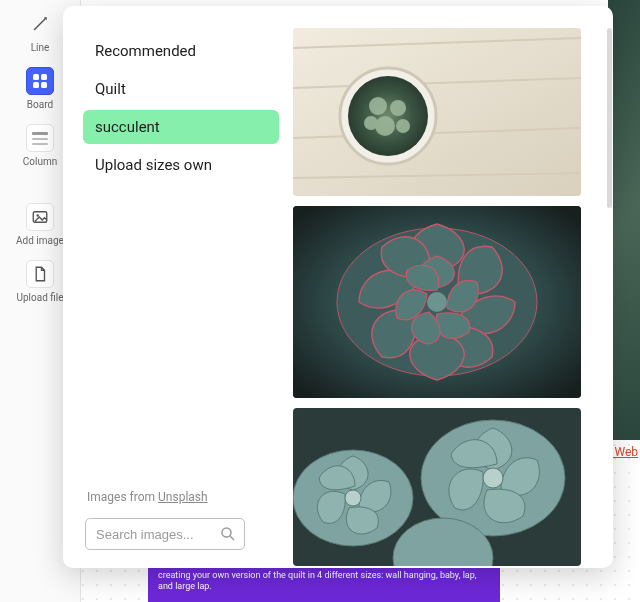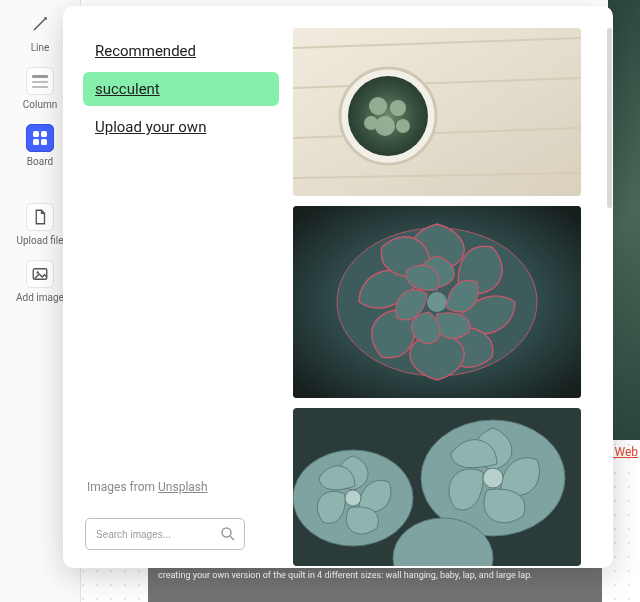--- a/index.html
+++ b/index.html
@@ -36,22 +36,22 @@
   .canvas-bg {
     position: absolute; left: 58px; top: 0; right: 0; bottom: 0;
     background: #fff;
   }
   .canvas-bg .dots {
     position: absolute; left: 0; top: 0; right: 0; bottom: 0;
     background-image: radial-gradient(#e8e8e8 1px, transparent 1px);
     background-size: 14px 14px; background-position: 4px 4px;
   }
   .card-green {
-    position: absolute; left: 90px; bottom: 0; width: 454px; height: 38px;
-    background: #737373; color: #fff; font-size: 9px; padding: 6px 10px;
+    position: absolute; left: 90px; bottom: 0; width: 352px; height: 38px;
+    background: #6d28d9; color: #fff; font-size: 9px; padding: 6px 10px;
     line-height: 1.2; border-radius: 4px 4px 0 0; overflow: hidden;
   }
   .bg-side-img {
     position: absolute; right: 0; top: 0; width: 32px; height: 440px;
     background: linear-gradient(135deg,#2b463d,#4a6858,#2b463d);
   }
   .bg-link {
     position: absolute; right: 0; top: 445px; font-size: 12px; color: #e0452b;
     text-decoration: underline; padding-right: 2px;
   }
@@ -62,34 +62,34 @@
     background: #fff; border-radius: 10px;
     box-shadow: 0 8px 30px rgba(0,0,0,0.18);
     display: flex; overflow: hidden; z-index: 20;
   }
   .modal-left {
     width: 230px; padding: 28px 14px 18px 20px; display: flex; flex-direction: column;
   }
   .cat-list { list-style: none; }
   .cat-item {
     padding: 8px 12px; font-size: 15px; color: #222; border-radius: 6px;
-    cursor: pointer; margin-bottom: 4px; text-decoration: underline;
+    cursor: pointer; margin-bottom: 4px;
   }
   .cat-item.selected { background: #86efac; }
   .spacer { flex: 1; }
   .attribution {
-    font-size: 12px; color: #8a8a8a; margin-bottom: 24px; padding-left: 4px;
+    font-size: 12px; color: #8a8a8a; margin-bottom: 14px; padding-left: 4px;
   }
   .attribution a { color: #8a8a8a; }
   .search-wrap {
     position: relative; width: 160px; margin-left: 2px;
   }
   .search-input {
     width: 100%; height: 32px; border: 1px solid #bfbfbf; border-radius: 5px;
-    padding: 0 32px 0 10px; font-size: 10px; color: #555; background: #fff;
+    padding: 0 32px 0 10px; font-size: 13px; color: #555; background: #fff;
   }
   .search-input::placeholder { color: #9a9a9a; }
   .search-icon-svg {
     position: absolute; right: 8px; top: 7px; width: 18px; height: 18px;
     pointer-events: none;
   }
 
   .modal-right {
     flex: 1; padding: 22px 8px 0 0; overflow: hidden;
     display: flex; flex-direction: column; gap: 10px;
@@ -137,75 +137,76 @@
     <div class="tool-icon naked">
       <svg viewBox="0 0 24 24">
           <path d="M4 20 L20 4" stroke="#555" stroke-width="2" fill="none"></path>
           <path d="M17 3 L21 3 L21 7 Z" fill="#555"></path>
         </svg>
     </div>
     <div class="tool-label">Line</div>
   </div>
 
   <div class="tool">
+    <div class="tool-icon board">
+      <svg viewBox="0 0 16 16">
+        <rect x="1" y="1" width="6" height="6" rx="1.5" fill="#fff"></rect>
+        <rect x="9" y="1" width="6" height="6" rx="1.5" fill="#fff"></rect>
+        <rect x="1" y="9" width="6" height="6" rx="1.5" fill="#fff"></rect>
+        <rect x="9" y="9" width="6" height="6" rx="1.5" fill="#fff"></rect>
+      </svg>
+    </div>
+    <div class="tool-label">Board</div>
+  </div>
+
+  <div class="tool">
     <div class="tool-icon">
       <div class="col-lines">
           <span class="thick"></span>
           <span></span>
           <span></span>
         </div>
     </div>
     <div class="tool-label">Column</div>
   </div>
 
-  <div class="tool">
-    <div class="tool-icon board">
-      <svg viewBox="0 0 16 16">
-        <rect x="1" y="1" width="6" height="6" rx="1.5" fill="#fff"></rect>
-        <rect x="9" y="1" width="6" height="6" rx="1.5" fill="#fff"></rect>
-        <rect x="1" y="9" width="6" height="6" rx="1.5" fill="#fff"></rect>
-        <rect x="9" y="9" width="6" height="6" rx="1.5" fill="#fff"></rect>
-      </svg>
-    </div>
-    <div class="tool-label">Board</div>
-  </div>
-
 
   <div style="height:22px"></div>
-
-  <div class="tool">
-    <div class="tool-icon">
-      <svg viewBox="0 0 24 24" fill="none" stroke="#555" stroke-width="1.8">
-        <path d="M7 3h7l4 4v14H7z"></path>
-        <path d="M14 3v4h4"></path>
-      </svg>
-    </div>
-    <div class="tool-label">Upload file</div>
-  </div>
 
   <div class="tool active">
     <div class="tool-icon">
       <svg viewBox="0 0 24 24" fill="none" stroke="#555" stroke-width="1.8">
         <rect x="3" y="5" width="18" height="14" rx="2"></rect>
         <circle cx="9" cy="10" r="1.6" fill="#555" stroke="none"></circle>
         <path d="M5 18 L11 12 L15 16 L18 13 L21 16"></path>
       </svg>
     </div>
     <div class="tool-label">Add image</div>
   </div>
 
+  <div class="tool">
+    <div class="tool-icon">
+      <svg viewBox="0 0 24 24" fill="none" stroke="#555" stroke-width="1.8">
+        <path d="M7 3h7l4 4v14H7z"></path>
+        <path d="M14 3v4h4"></path>
+      </svg>
+    </div>
+    <div class="tool-label">Upload file</div>
+  </div>
+
 </div>
 
 <div class="modal">
 
   <div class="modal-left">
     <ul class="cat-list">
       <li class="cat-item">Recommended</li>
+      <li class="cat-item">Quilt</li>
       <li class="cat-item selected">succulent</li>
-      <li class="cat-item">Upload your own</li>
+      <li class="cat-item">Upload sizes own</li>
     </ul>
     <div class="spacer"></div>
     <div class="attribution">
       <span>Images from </span><a href="#">Unsplash</a>
     </div>
     <div class="search-wrap">
       <input class="search-input" type="text" placeholder="Search images..." style="">
       <svg class="search-icon-svg" viewBox="0 0 24 24" fill="none" stroke="#9a9a9a" stroke-width="2">
         <circle cx="10" cy="10" r="6"></circle>
           <path d="M15 15l5 5"></path>

